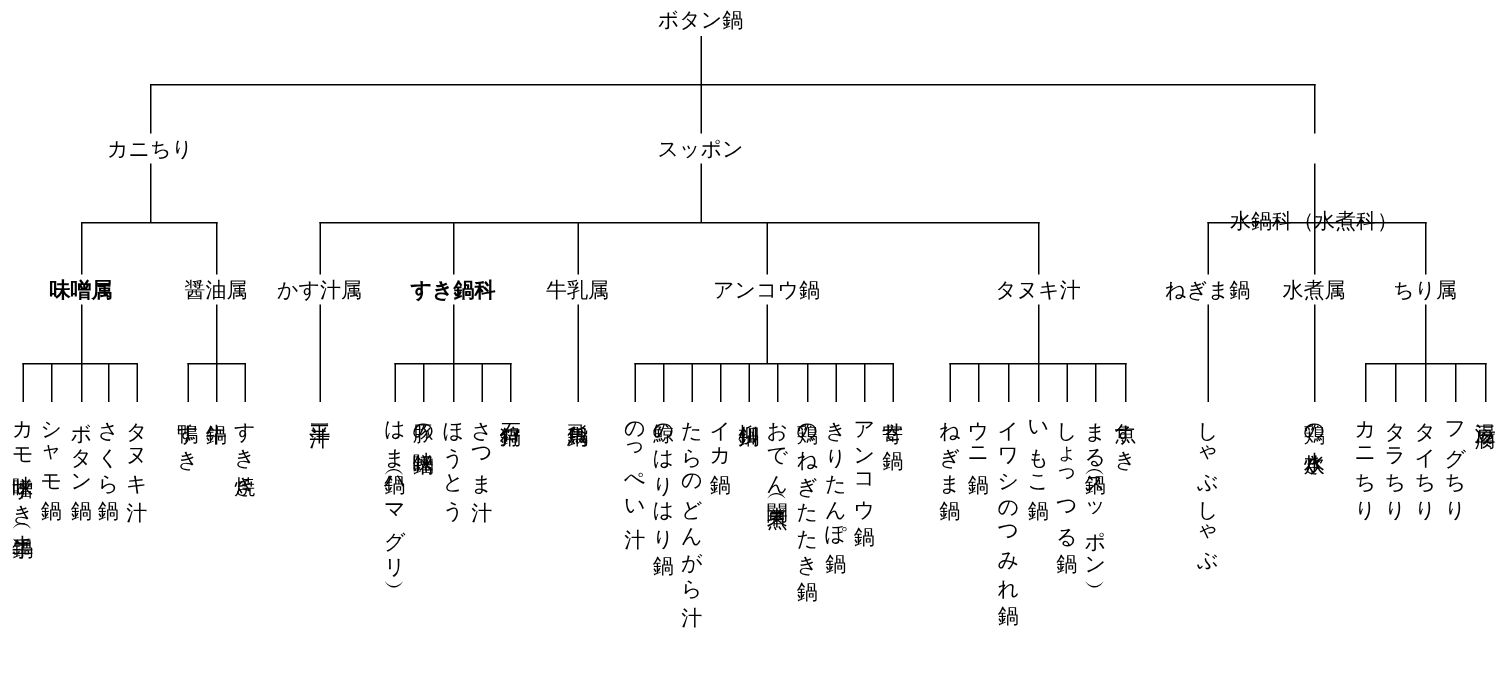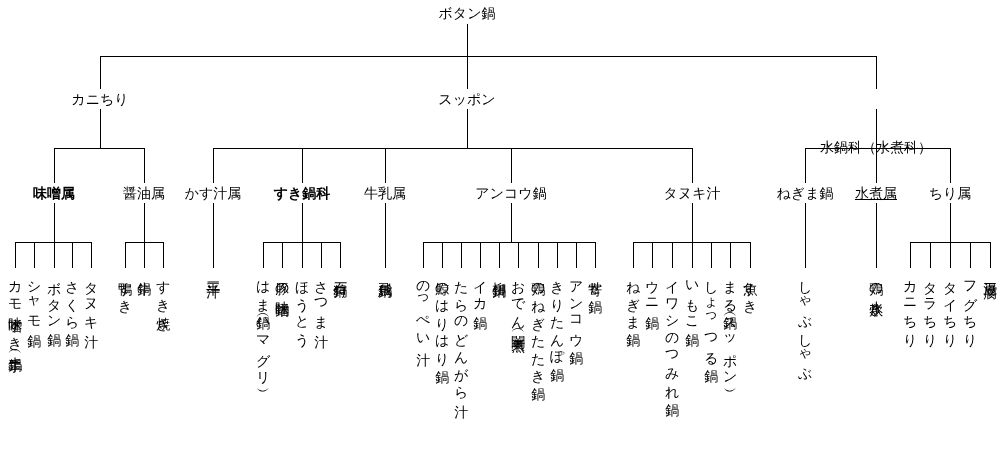--- a/index.html
+++ b/index.html
@@ -148,21 +148,21 @@
     <div class="vlabel" style="left: 750px; top: 271px;">魚すき</div>
     <div class="line" style="left: 876px; top: 56px; width: 1px; height: 33px;"></div>
     <div class="hlabel" style="left: 876px; top: 91px; margin-top: 48px;">水鍋科（水煮科）</div>
     <div class="line" style="left: 876px; top: 109px; width: 1px; height: 39px;"></div>
     <div class="line" style="left: 805px; top: 148px; width: 146px; height: 1px;"></div>
     <div class="line" style="left: 805px; top: 148px; width: 1px; height: 35px;"></div>
     <div class="hlabel" style="left: 805px; top: 185px;">ねぎま鍋</div>
     <div class="line" style="left: 805px; top: 203px; width: 1px; height: 65px;"></div>
     <div class="vlabel" style="left: 805px; top: 271px;">しゃぶしゃぶ</div>
     <div class="line" style="left: 876px; top: 148px; width: 1px; height: 35px;"></div>
-    <div class="hlabel" style="left: 876px; top: 185px; text-decoration: underline;">水煮属</div>
+    <div class="hlabel" style="left: 876px; top: 185px;">水煮属</div>
     <div class="line" style="left: 876px; top: 203px; width: 1px; height: 65px;"></div>
     <div class="vlabel" style="left: 876px; top: 271px;">鶏の水炊き</div>
     <div class="line" style="left: 950px; top: 148px; width: 1px; height: 35px;"></div>
     <div class="hlabel" style="left: 950px; top: 185px;">ちり属</div>
     <div class="line" style="left: 950px; top: 203px; width: 1px; height: 39px;"></div>
     <div class="line" style="left: 910px; top: 242px; width: 81px; height: 1px;"></div>
     <div class="line" style="left: 910px; top: 242px; width: 1px; height: 26px;"></div>
     <div class="vlabel" style="left: 910px; top: 271px;">カニちり</div>
     <div class="line" style="left: 930px; top: 242px; width: 1px; height: 26px;"></div>
     <div class="vlabel" style="left: 930px; top: 271px;">タラちり</div>

